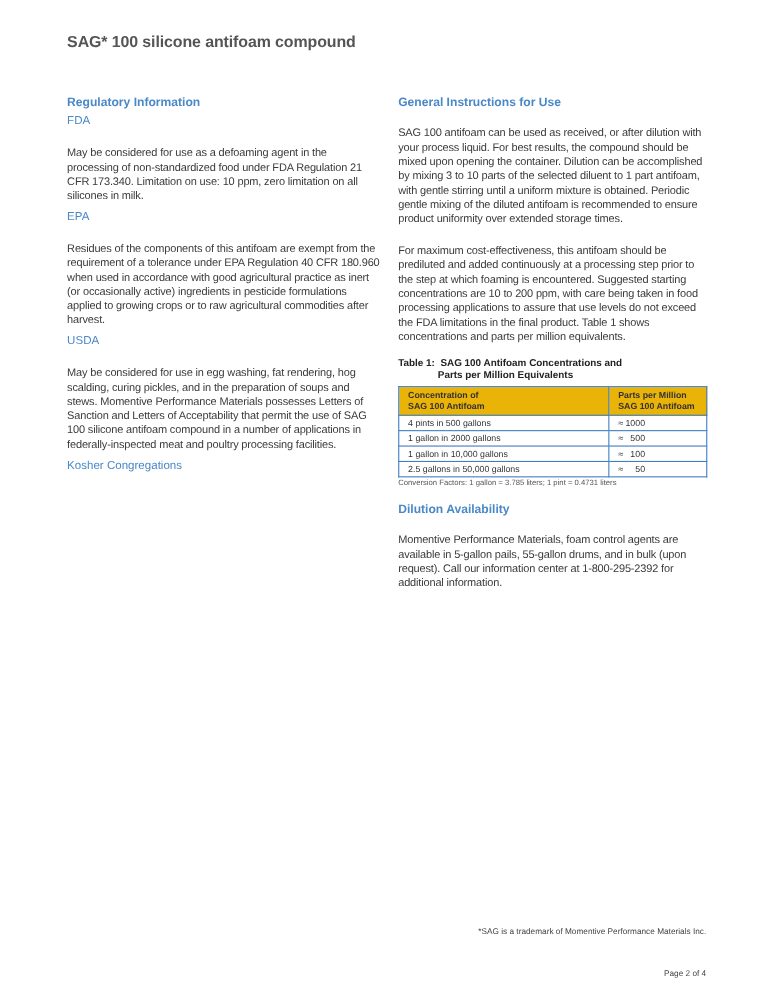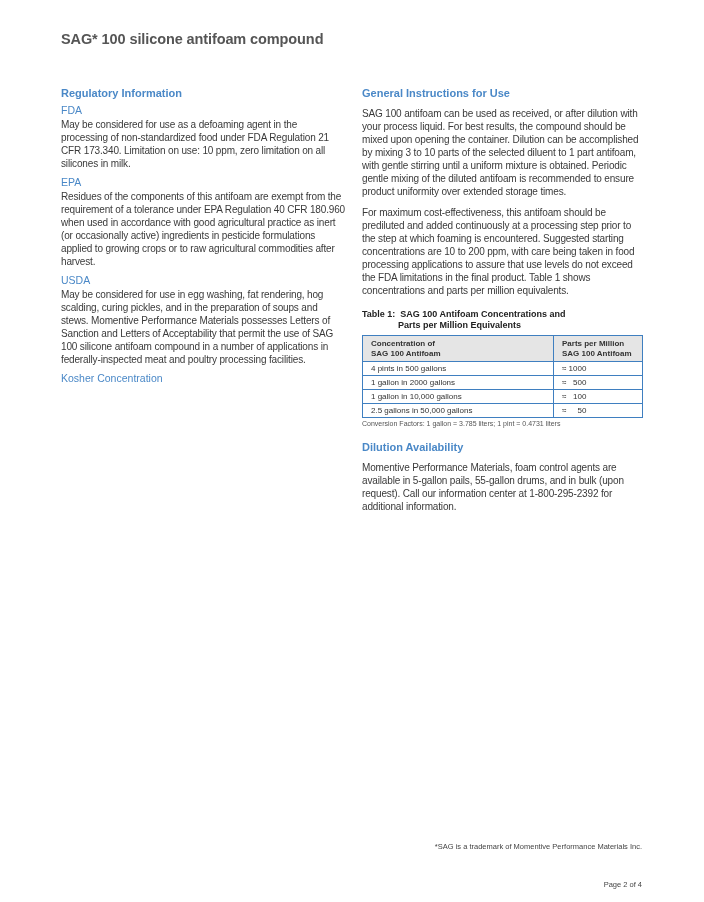--- a/index.html
+++ b/index.html
@@ -14,35 +14,35 @@
   .col { position: absolute; top: 87px; width: 285px; }
   .col-left { left: 61px; }
   .col-right { left: 362px; }
   .section-heading {
     font-size: 11px; font-weight: bold; color: #4a88c7; margin: 0 0 5px 0;
   }
   .sub-heading {
     font-size: 10.5px; color: #4a88c7; margin: 4px 0 1px 0; line-height: 13px;
   }
   p.body {
-    font-size: 10px; line-height: 13px; margin: 0 0 6px 0; color: #3a3a3a;
+    font-size: 10px; line-height: 13px; margin: 16px 0 6px 0; color: #3a3a3a;
     letter-spacing: -0.15px;
   }
   .table-caption {
     font-size: 9px; font-weight: bold; color: #222; margin: 12px 0 4px 0; line-height: 11px;
   }
   .table-caption .indent { padding-left: 36px; display: block; }
   table.conc {
     border-collapse: collapse; width: 281px; font-size: 8px; color: #333;
   }
   table.conc td, table.conc th {
     border: 1px solid #3f7fc0; padding: 1px 8px; text-align: left; height: 11px;
   }
   table.conc th {
-    background: #e5e5e5; font-weight: bold; line-height: 9.5px; padding-top: 3px; padding-bottom: 3px;
+    background: #eab308; font-weight: bold; line-height: 9.5px; padding-top: 3px; padding-bottom: 3px;
   }
   table.conc th.c2, table.conc td.c2 { width: 72px; }
   .conv-note { font-size: 7px; color: #555; margin: 2px 0 0 0; }
   .footer-note {
     position: absolute; right: 62px; top: 842px; font-size: 7.5px; color: #444;
   }
   .page-num {
     position: absolute; right: 62px; top: 860px; font-size: 7.5px; color: #444; margin-top: 20px;
   }
 </style>
@@ -63,21 +63,21 @@
     <div class="sub-heading">EPA</div>
     <p class="body">Residues of the components of this antifoam are exempt from the requirement of a tolerance under EPA Regulation 40 CFR 180.960 when used in accordance with good agricultural practice as inert (or occasionally active) ingredients in pesticide formulations applied to growing crops or to raw agricultural commodities after harvest.</p>
   </div>
 
   <div>
     <div class="sub-heading">USDA</div>
     <p class="body">May be considered for use in egg washing, fat rendering, hog scalding, curing pickles, and in the preparation of soups and stews. Momentive Performance Materials possesses Letters of Sanction and Letters of Acceptability that permit the use of SAG 100 silicone antifoam compound in a number of applications in federally-inspected meat and poultry processing facilities.</p>
   </div>
 
   <div>
-    <div class="sub-heading">Kosher Concentration</div>
+    <div class="sub-heading">Kosher Congregations</div>
   </div>
 </div>
 
 <div class="col col-right">
   <div class="section-heading" style="margin-bottom:8px;">General Instructions for Use</div>
   <p class="body" style="margin-bottom:8px;">SAG 100 antifoam can be used as received, or after dilution with your process liquid. For best results, the compound should be mixed upon opening the container. Dilution can be accomplished by mixing 3 to 10 parts of the selected diluent to 1 part antifoam, with gentle stirring until a uniform mixture is obtained. Periodic gentle mixing of the diluted antifoam is recommended to ensure product uniformity over extended storage times.</p>
   <p class="body">For maximum cost-effectiveness, this antifoam should be prediluted and added continuously at a processing step prior to the step at which foaming is encountered. Suggested starting concentrations are 10 to 200 ppm, with care being taken in food processing applications to assure that use levels do not exceed the FDA limitations in the final product. Table 1 shows concentrations and parts per million equivalents.</p>
 
   <div class="table-caption">
     <span style="white-space:pre;">Table 1:  SAG 100 Antifoam Concentrations and</span>

